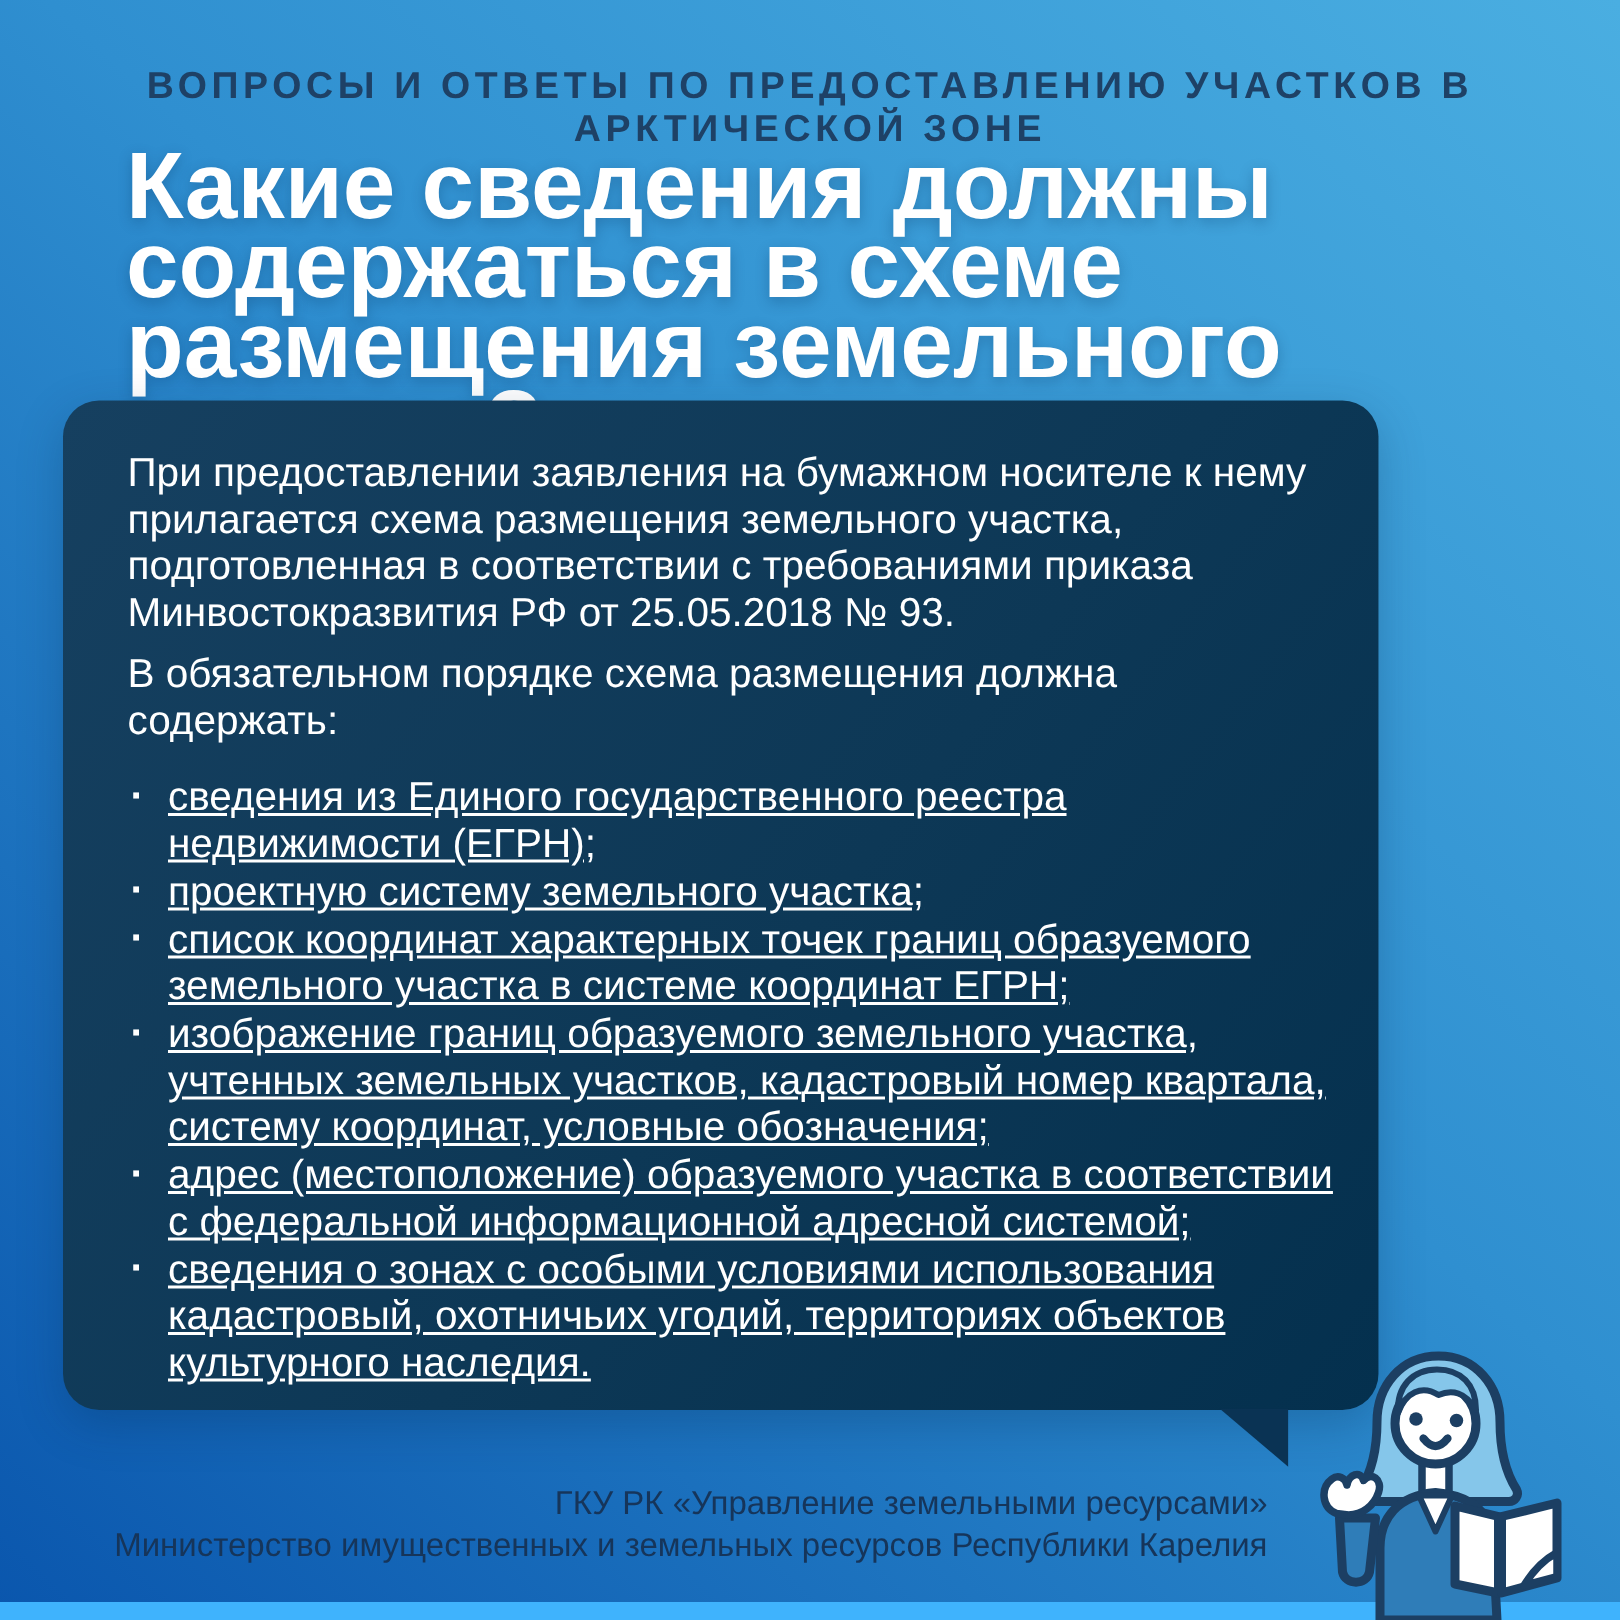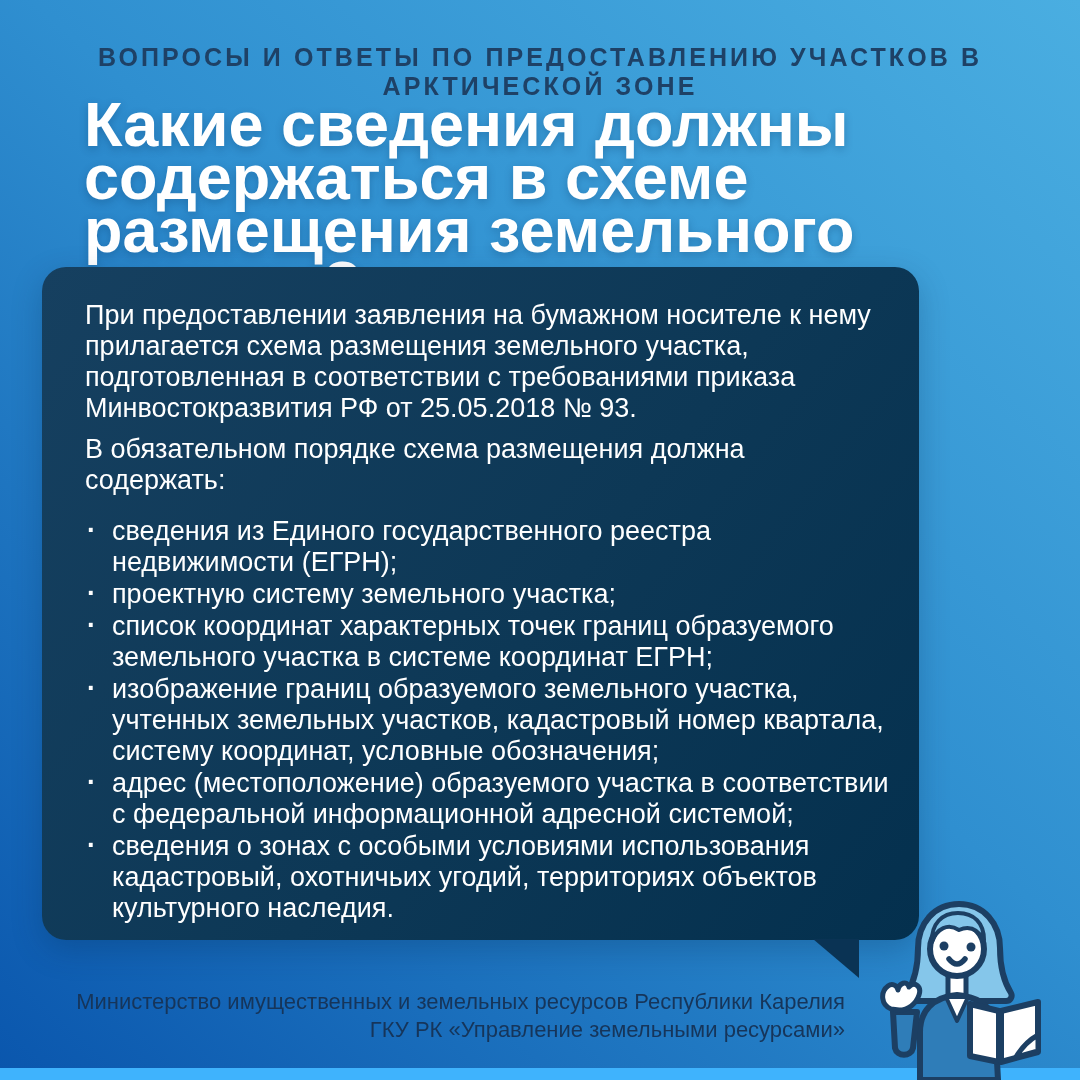--- a/index.html
+++ b/index.html
@@ -38,20 +38,21 @@
   .card p{margin:0;}
   .card .lead{margin-top:10px;}
   .bullets{
     list-style:none;
     margin:20px 0 0 0;padding:0;
   }
   .bullets li{
     position:relative;
     padding-left:27px;
     margin:0 0 1px 0;
+    text-decoration:underline;
   }
   .bullets li::before{
     content:"·";
     position:absolute;left:2px;top:-1px;
     font-weight:700;
   }
   .tail{
     position:absolute;left:813px;top:939px;
     width:46px;height:39px;
     background:#0a3354;
@@ -93,22 +94,22 @@
       <li>список координат характерных точек границ образуемого земельного участка в системе координат ЕГРН;</li>
       <li>изображение границ образуемого земельного участка, учтенных земельных участков, кадастровый номер квартала, систему координат, условные обозначения;</li>
       <li>адрес (местоположение) образуемого участка в соответствии с федеральной информационной адресной системой;</li>
       <li>сведения о зонах с особыми условиями использования кадастровый, охотничьих угодий, территориях объектов культурного наследия.</li>
     </ul>
   </section>
 
   <div class="tail"></div>
 
   <div class="footer">
+    <div>ГКУ РК «Управление земельными ресурсами»</div>
     <div>Министерство имущественных и земельных ресурсов Республики Карелия</div>
-    <div>ГКУ РК «Управление земельными ресурсами»</div>
   </div>
 
   <div class="strip"></div>
 
   <svg class="mascot" viewBox="0 0 200 180" xmlns="http://www.w3.org/2000/svg" aria-hidden="true">
     <g stroke="#1c3f63" stroke-width="6" stroke-linejoin="round" stroke-linecap="round">
       <path d="M79,4 C54,4 38,24 38,48 C38,66 34,82 27,93 C25,97 28,101 32,101 L126,101 C130,101 133,97 131,93 C124,82 120,66 120,48 C120,24 104,4 79,4 Z" fill="#85c6ea"></path>
       <rect x="68" y="70" width="18" height="28" fill="#ffffff" stroke-width="5"></rect>
       <circle cx="77" cy="49" r="27" fill="#ffffff"></circle>
       <path d="M52,42 C51,24 62,13 78,13 C94,13 104,23 104,40 C97,28 88,26 79,30 C68,23 57,28 52,42 Z" fill="#85c6ea" stroke-width="4"></path>

